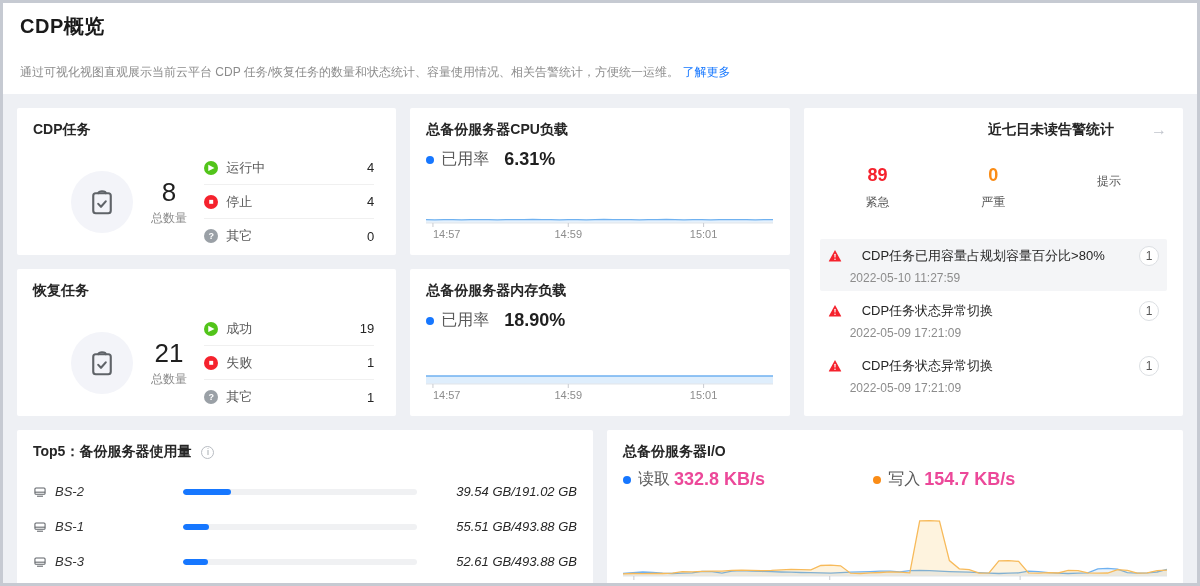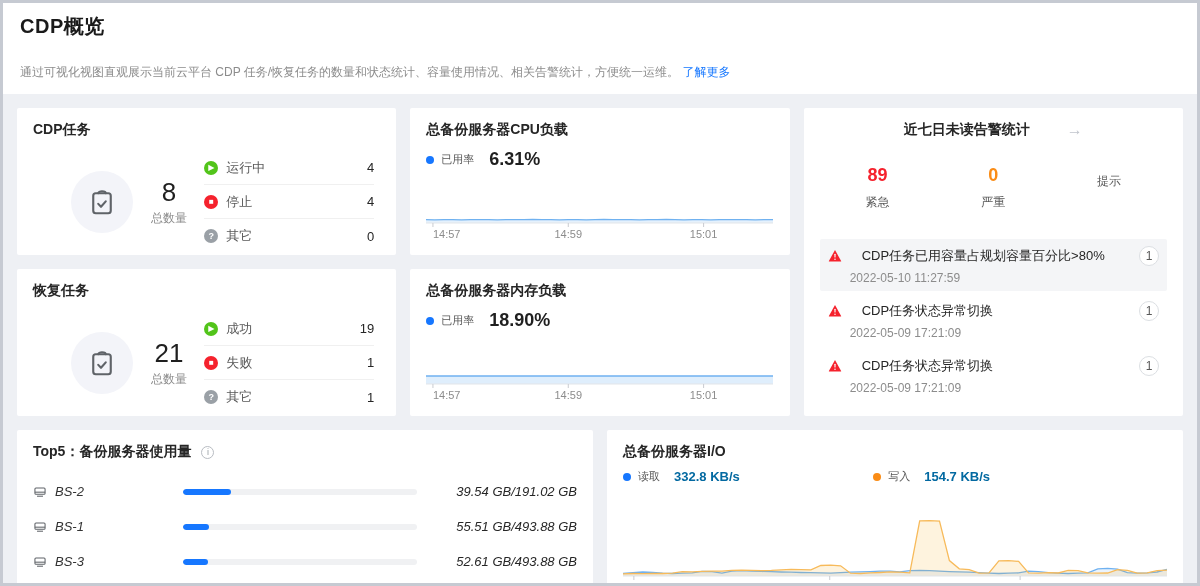--- a/index.html
+++ b/index.html
@@ -41,25 +41,25 @@
   .sicon.green { background:#52c41a; }
   .sicon.red   { background:#f5222d; }
   .sicon.gray  { background:#9aa0a6; font-weight:bold; font-size:9px; }
   .status-label { flex:1; color:#595959; }
   .status-value { color:#262626; }
   
   .legend-row { display:flex; align-items:center; margin-top:10px; }
   .dot { width:8px; height:8px; border-radius:50%; flex:none; }
   .dot.blue { background:#1677ff; }
   .dot.orange { background:#fa8c16; }
-  .legend-label { font-size:11px; color:#595959; margin-left:7px; }
+  .legend-label { font-size:16px; color:#595959; margin-left:7px; }
   .legend-value { font-size:18px; font-weight:bold; color:#1f1f1f; margin-left:15px; }
   .chart { margin-top:auto; width:100%; }
   
-  .alerts-head { display:flex; justify-content:center; align-items:center;gap:37px; }
+  .alerts-head { display:flex; justify-content:flex-end; align-items:center;gap:37px; }
   .arrow { color:#c0c4cc; font-size:16px; cursor:pointer; line-height:1; }
   .alerts-stats { display:flex; margin-top:26px; }
   .astat { flex:1; text-align:center; }
   .astat-value { font-size:18px; font-weight:bold; }
   .astat-label { font-size:12px; color:#595959; margin-top:8px; }
   .alert-list { margin-top:28px; display:flex; flex-direction:column; gap:3px; }
   .alert-item { padding:7px 8px 6px; border-radius:2px; cursor:pointer; }
   .alert-item.hl { background:#f4f5f7; }
   .ai-top { display:flex; align-items:center; gap:20px; }
   .ai-title { font-size:13px; color:#262626; flex:1; }
@@ -73,21 +73,21 @@
   .info-icon { width:13px; height:13px; border-radius:50%; border:1px solid #b8bcc2; color:#9aa0a6;
                font-size:9px; display:flex; align-items:center; justify-content:center; cursor:pointer; }
   .t5-rows { margin-top:13px;font-style:italic; }
   .t5-row { display:flex; align-items:center; height:35px; font-size:13px; }
   .t5-name { width:150px; display:flex; align-items:center; gap:8px; color:#333; }
   .bar-track { flex:1; height:6px; border-radius:3px; background:#f0f1f3; overflow:hidden; }
   .bar-fill { height:6px; border-radius:3px; background:#1677ff; width:0; }
   .t5-value { width:160px; text-align:right; color:#262626; }
   .io-legend { display:flex; align-items:center; margin-top:8px; }
   .io-group { display:flex; align-items:center; width:46%; }
-  .io-value { font-size:13px; font-weight:bold; color:#0369a1; margin-left:14px; }
+  .io-value { font-size:18px; font-weight:bold; color:#ec4899; margin-left:4px; }
   svg { display:block; }
 </style>
 </head>
 <body>
 
 <div class="header">
   <div class="page-title">CDP概览</div>
   <div class="page-sub">
     <span>通过可视化视图直观展示当前云平台 CDP 任务/恢复任务的数量和状态统计、容量使用情况、相关告警统计，方便统一运维。</span>
     <span class="link">了解更多</span>

